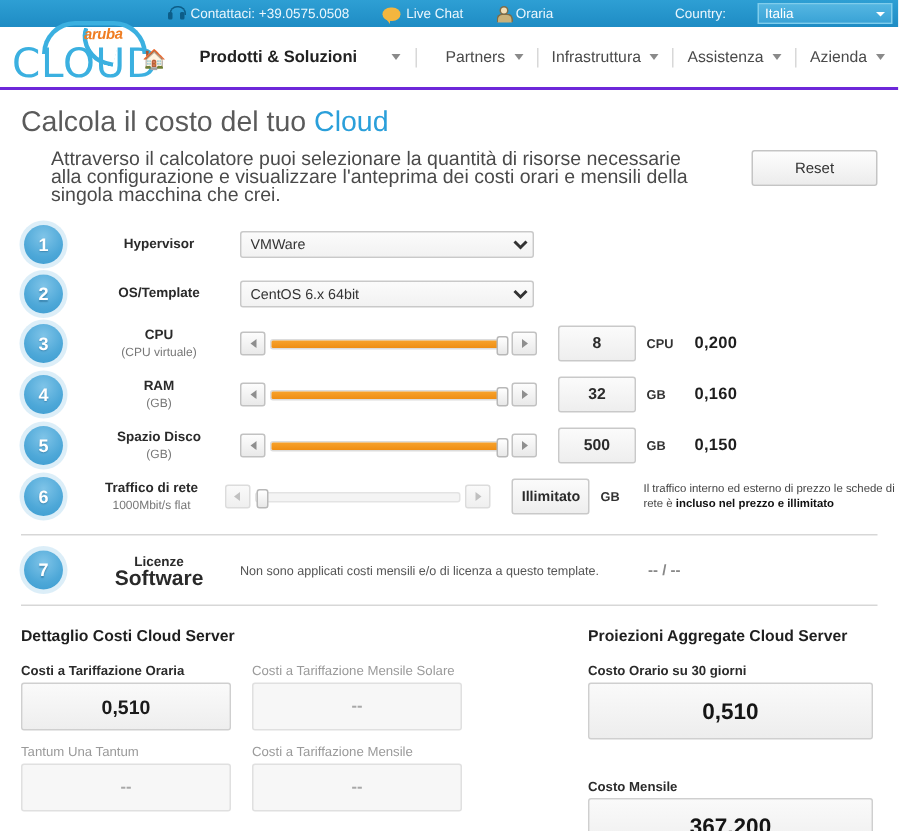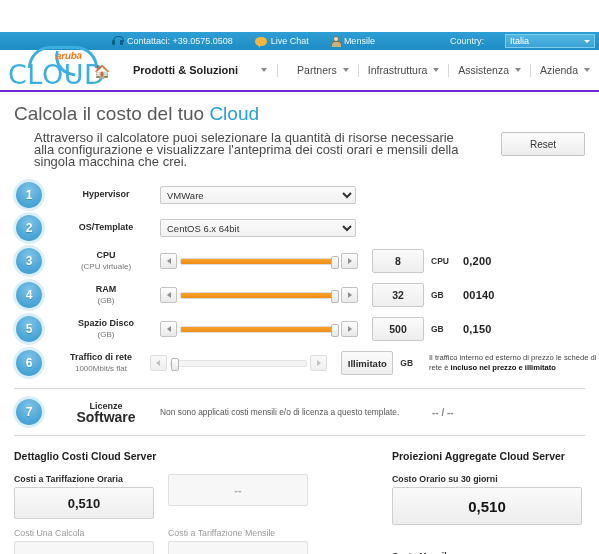--- a/index.html
+++ b/index.html
@@ -20,21 +20,20 @@
 
   
   .topbar {
     height: 18px;
     background: linear-gradient(to bottom, #2e9fd4 0%, #1e8cc4 100%);
     display: flex;
     align-items: center;
     font-size: 9px;
     color: #ffffff;
     position: relative;
-    margin-top: 32px;
   }
   .topbar-left-pad { width: 112px; }
   .tb-item {
     display: flex; align-items: center;
     gap: 4px;
     margin-right: 22px;
     white-space: nowrap;
     color: #eaf6fd;
   }
   .tb-ico { display: inline-block; line-height: 1; font-size: 10px; }
@@ -371,21 +370,21 @@
       <span>Contattaci: +39.0575.0508</span>
     </div>
 
     <div class="tb-item">
       <span class="tb-ico ico-chat"></span>
       <span>Live Chat</span>
     </div>
 
     <div class="tb-item">
       <span class="tb-ico ico-user"></span>
-      <span>Mensile</span>
+      <span>Oraria</span>
     </div>
 
     <div class="tb-right">
       <span class="tb-country-label">Country:</span>
       <div class="tb-select">
         <span>Italia</span>
         <span class="caret"></span>
       </div>
     </div>
   </div>
@@ -498,21 +497,21 @@
         <div class="track">
           <div class="fill" style="width:100%"></div>
           <div class="handle" style="left:calc(100% - 6px)"></div>
         </div>
         <div class="sbtn">
             <i class="ar-r"></i>
           </div>
       </div>
       <div class="valbox">32</div>
       <div class="unit">GB</div>
-      <div class="price">00140</div>
+      <div class="price">0,160</div>
     </div>
 
     <div class="row tall">
       <div class="badge">5</div>
       <div class="rowlabel">
         <span>Spazio Disco</span>
         <span class="sub">(GB)</span>
       </div>
       <div class="ctrl slider">
         <div class="sbtn">
@@ -576,25 +575,26 @@
     <div class="sum-col-left">
       <div class="sum-title">Dettaglio Costi Cloud Server</div>
       <div class="cost-grid">
 
         <div class="cost-cell">
           <div class="cost-label">Costi a Tariffazione Oraria</div>
           <div class="cost-box">0,510</div>
         </div>
 
         <div class="cost-cell">
+          <div class="cost-label muted">Costi a Tariffazione Mensile Solare</div>
           <div class="cost-box empty">--</div>
         </div>
 
         <div class="cost-cell">
-          <div class="cost-label muted">Costi Una Calcola</div>
+          <div class="cost-label muted">Tantum Una Tantum</div>
           <div class="cost-box empty">--</div>
         </div>
 
         <div class="cost-cell">
           <div class="cost-label muted">Costi a Tariffazione Mensile</div>
           <div class="cost-box empty">--</div>
         </div>
 
       </div>
     </div>

